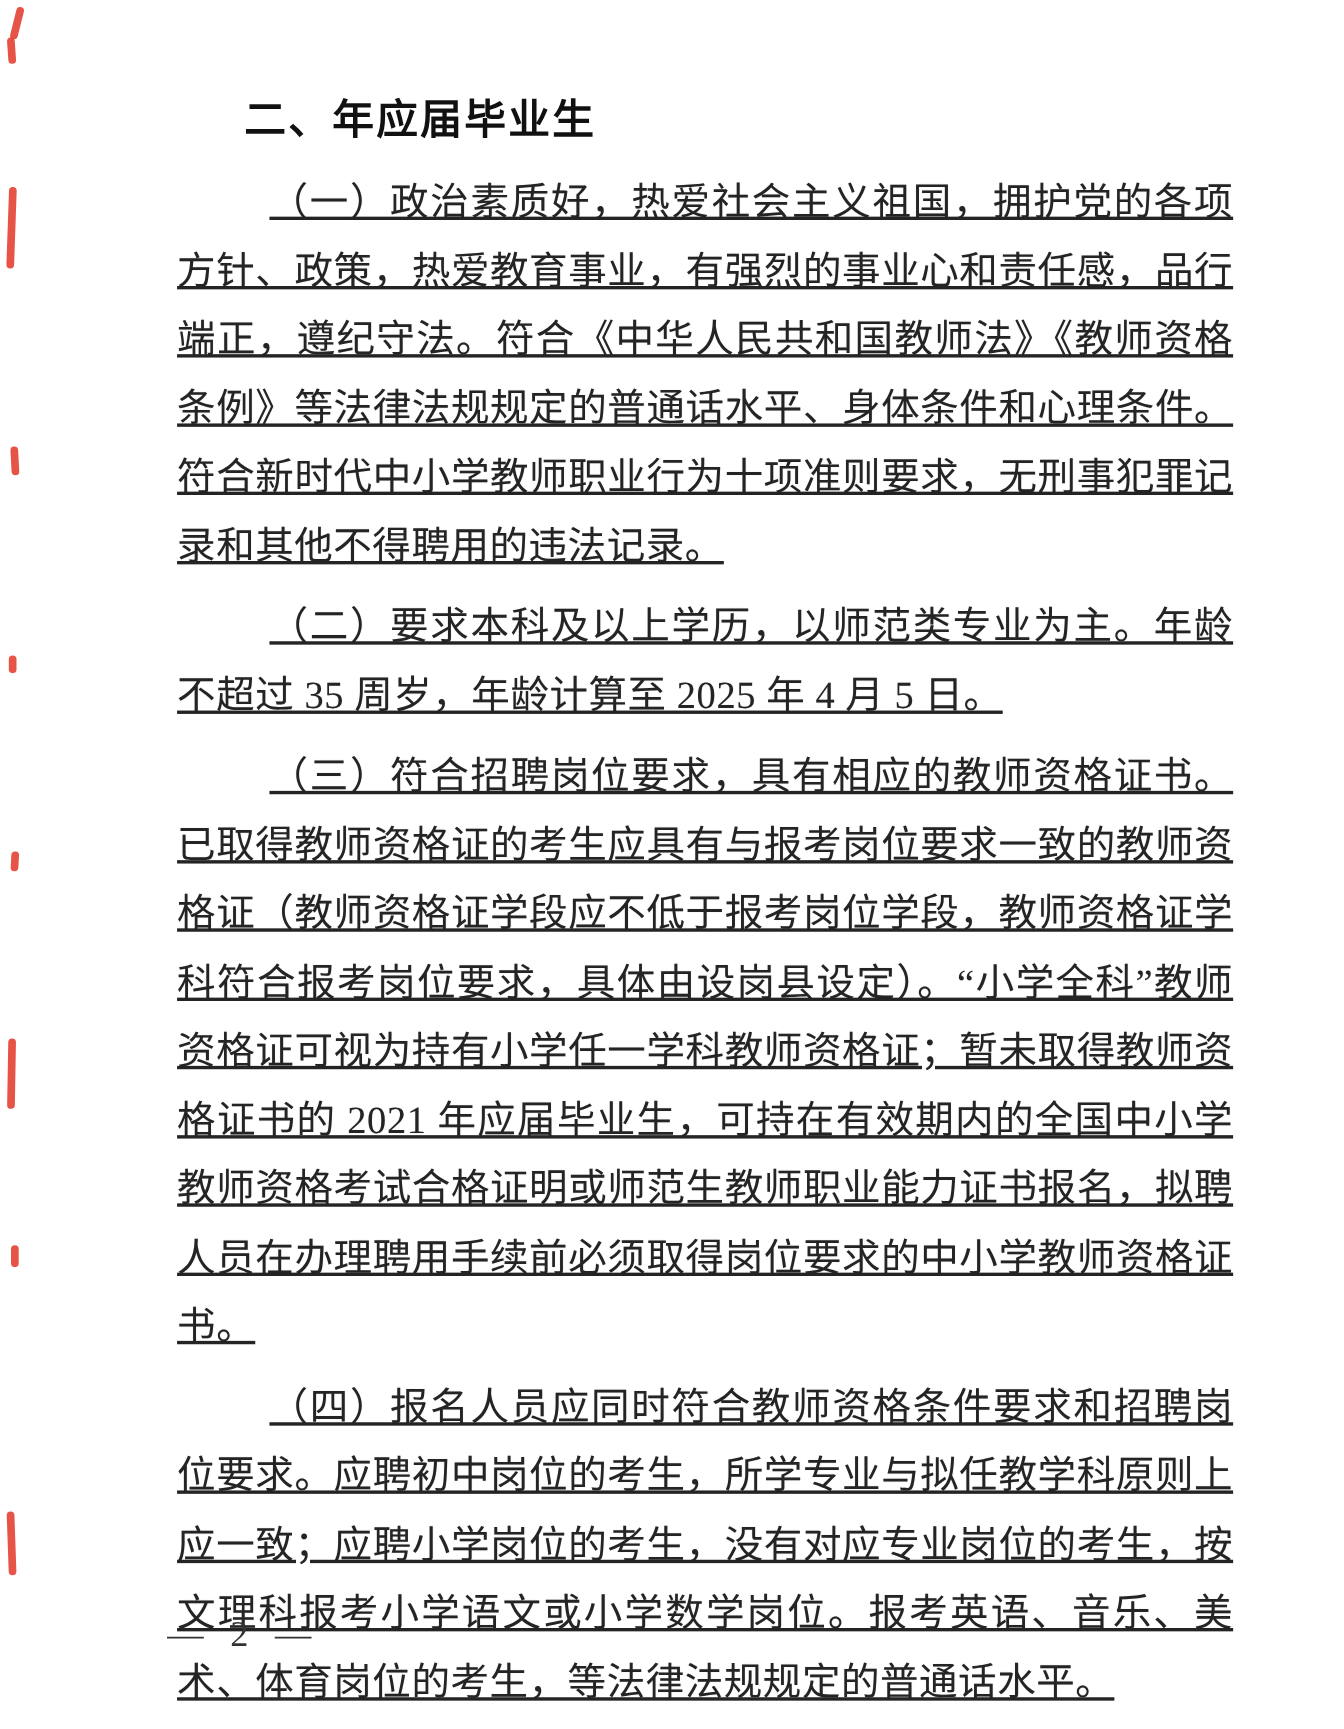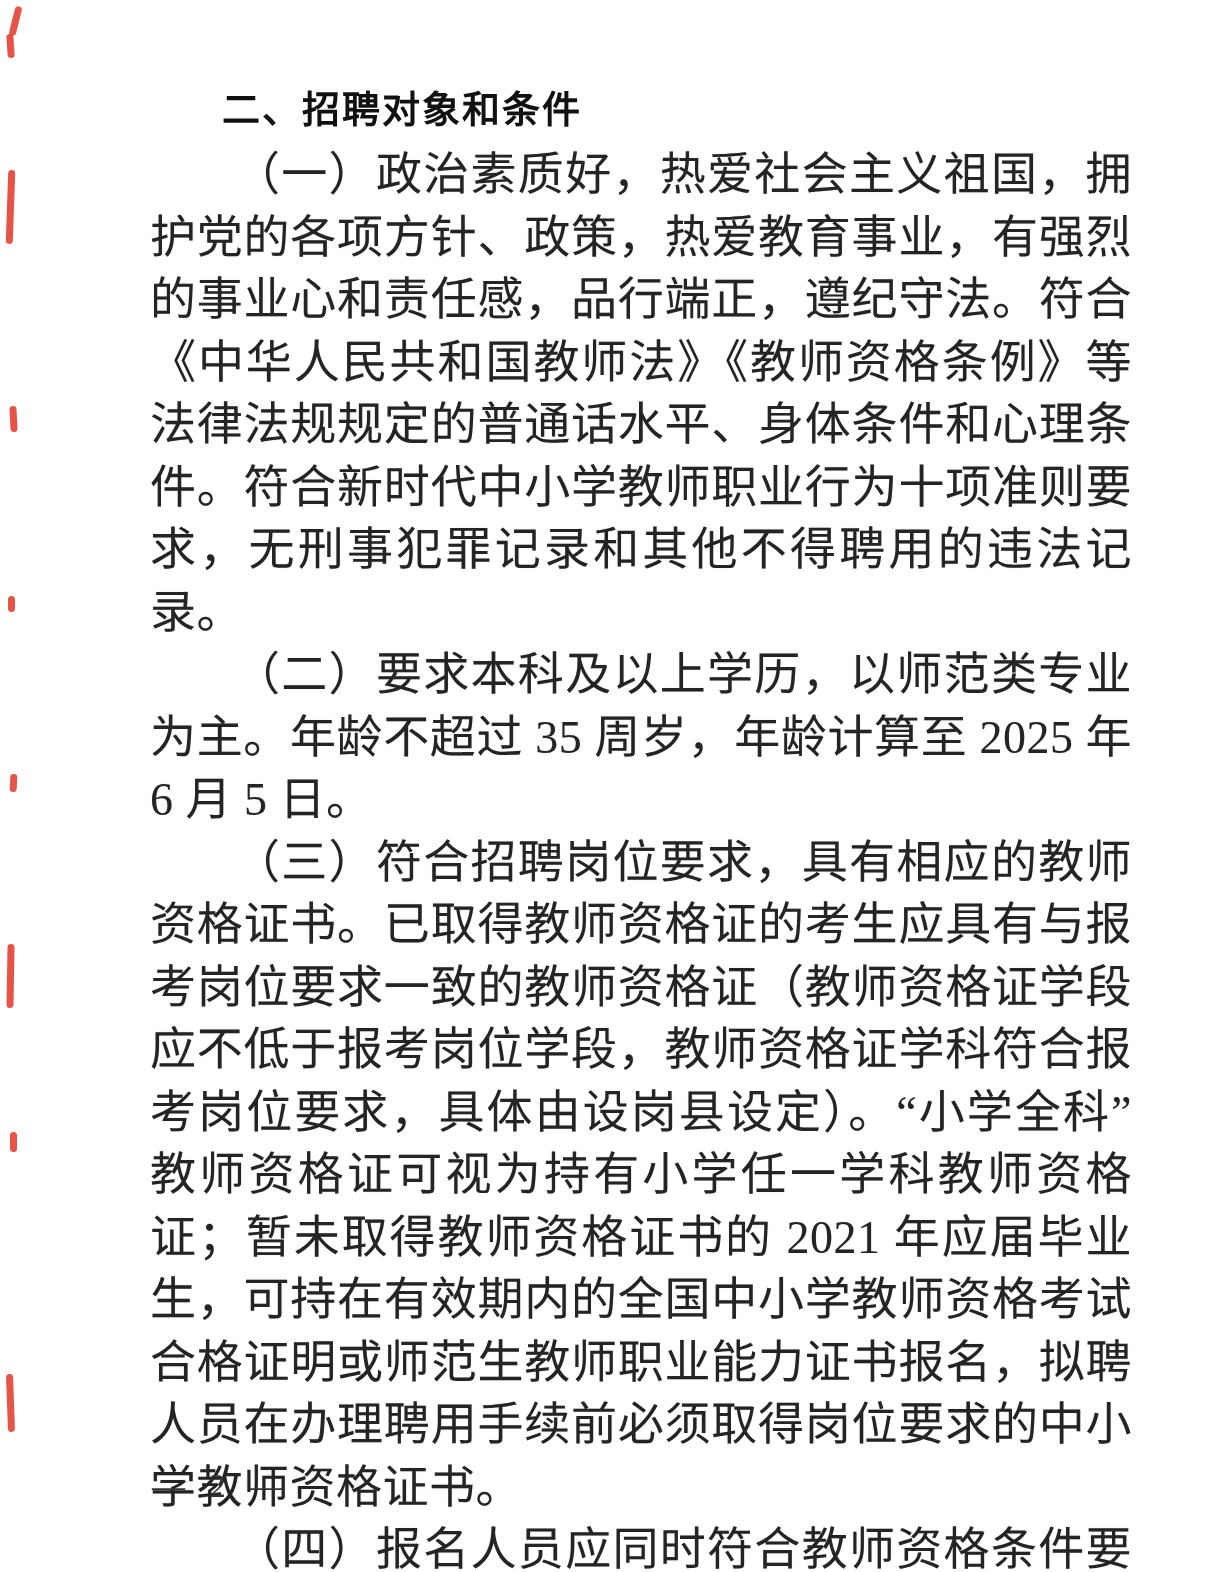--- a/index.html
+++ b/index.html
@@ -25,29 +25,30 @@
     margin: 0 0 2px 0;
     padding-left: 72px;
     font-family: "Liberation Sans", "DejaVu Sans", sans-serif;
     font-weight: 700;
     font-size: 38px;
     line-height: 64px;
     letter-spacing: 2px;
     color: #111111;
   }
   .doc-para {
-    margin: 0;
-    font-size: 46px;
+    margin: 11px;
+    font-size: 35px;
     line-height: 62.5px;
     color: var(--ink, #242424);
     text-align: justify;
     text-justify: inter-ideograph;
     text-indent: 84px;
     letter-spacing: 0.5px;
     text-shadow: 0 0 1px rgba(40,40,40,0.25);
+    text-decoration: underline;
   }
   .page-number {
     position: absolute;
     left: 152px;
     top: 1468px;
     font-size: 33px;
     letter-spacing: 8px;
     color: #333333;
     font-family: "Liberation Serif", "DejaVu Serif", serif;
   }
@@ -78,25 +79,25 @@
   <span class="red-mark rm2"></span>
   <span class="red-mark rm3"></span>
   <span class="red-mark rm4"></span>
   <span class="red-mark rm5"></span>
   <span class="red-mark rm6"></span>
   <span class="red-mark rm7"></span>
   <span class="red-mark rm8"></span>
   <span class="red-mark rm9"></span>
 
   <div class="content">
-    <h1 class="doc-heading">二、招聘对象和条件</h1>
+    <h1 class="doc-heading">二、年应届毕业生</h1>
 
     <p class="doc-para">（一）政治素质好，热爱社会主义祖国，拥护党的各项方针、政策，热爱教育事业，有强烈的事业心和责任感，品行端正，遵纪守法。符合《中华人民共和国教师法》《教师资格条例》等法律法规规定的普通话水平、身体条件和心理条件。符合新时代中小学教师职业行为十项准则要求，无刑事犯罪记录和其他不得聘用的违法记录。</p>
 
-    <p class="doc-para">（二）要求本科及以上学历，以师范类专业为主。年龄不超过 35 周岁，年龄计算至 2025 年 6 月 5 日。</p>
+    <p class="doc-para">（二）要求本科及以上学历，以师范类专业为主。年龄不超过 35 周岁，年龄计算至 2025 年 4 月 5 日。</p>
 
     <p class="doc-para">（三）符合招聘岗位要求，具有相应的教师资格证书。已取得教师资格证的考生应具有与报考岗位要求一致的教师资格证（教师资格证学段应不低于报考岗位学段，教师资格证学科符合报考岗位要求，具体由设岗县设定）。“小学全科”教师资格证可视为持有小学任一学科教师资格证；暂未取得教师资格证书的 2021 年应届毕业生，可持在有效期内的全国中小学教师资格考试合格证明或师范生教师职业能力证书报名，拟聘人员在办理聘用手续前必须取得岗位要求的中小学教师资格证书。</p>
 
     <p class="doc-para">（四）报名人员应同时符合教师资格条件要求和招聘岗位要求。应聘初中岗位的考生，所学专业与拟任教学科原则上应一致；应聘小学岗位的考生，没有对应专业岗位的考生，按文理科报考小学语文或小学数学岗位。报考英语、音乐、美术、体育岗位的考生，等法律法规规定的普通话水平。</p>
   </div>
 
   <div class="page-number">— 2 —</div>
 </div>
 
 </body></html>

